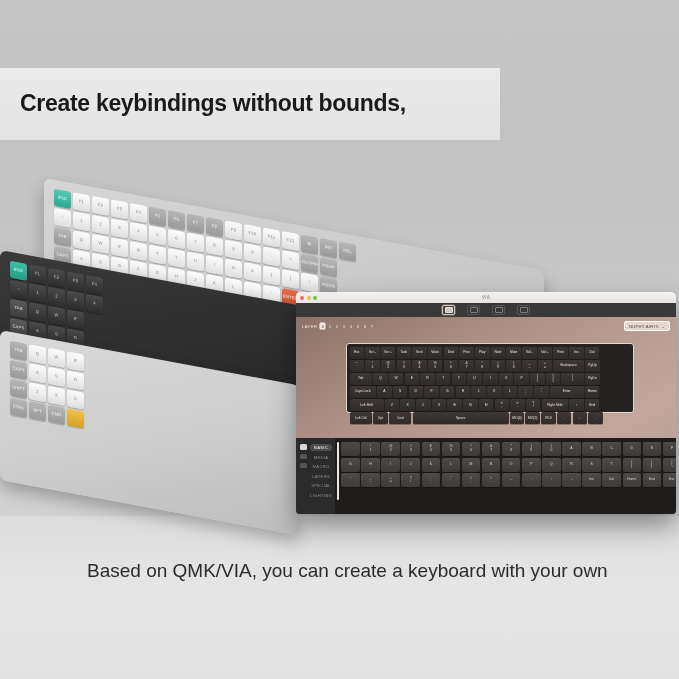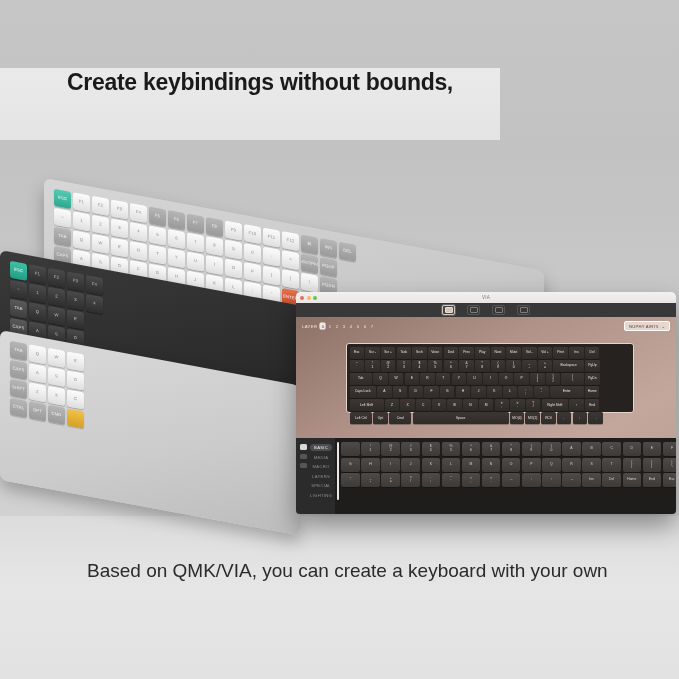--- a/index.html
+++ b/index.html
@@ -16,21 +16,21 @@
     background:linear-gradient(180deg,#c6c6c6 0%,#c2c2c2 100%);}
   .bg-mid{position:absolute;left:0;top:150px;width:679px;height:370px;
     background:linear-gradient(180deg,#c2c2c2 0%,#c8c8c8 40%,#d2d2d2 100%);}
   .bg-bot{position:absolute;left:0;top:516px;width:679px;height:163px;
     background:linear-gradient(180deg,#dcdcdc 0%,#e6e6e6 45%,#e2e2e2 100%);}
 
   
   .headline-box{
     position:absolute;left:0;top:68px;width:500px;height:72px;
     background:linear-gradient(180deg,#eaeaea 0%,#e4e4e4 100%);
-    display:flex;justify-content:center;
+    display:flex;flex-direction:column;justify-content:center;
     padding-left:20px;box-sizing:border-box;
   }
   .headline-line{
     font-size:23px;font-weight:bold;color:#1a1a1a;
     letter-spacing:-0.3px;line-height:1.28;white-space:nowrap;
   }
 
   
   .caption{
     position:absolute;left:46px;top:556px;width:600px;

